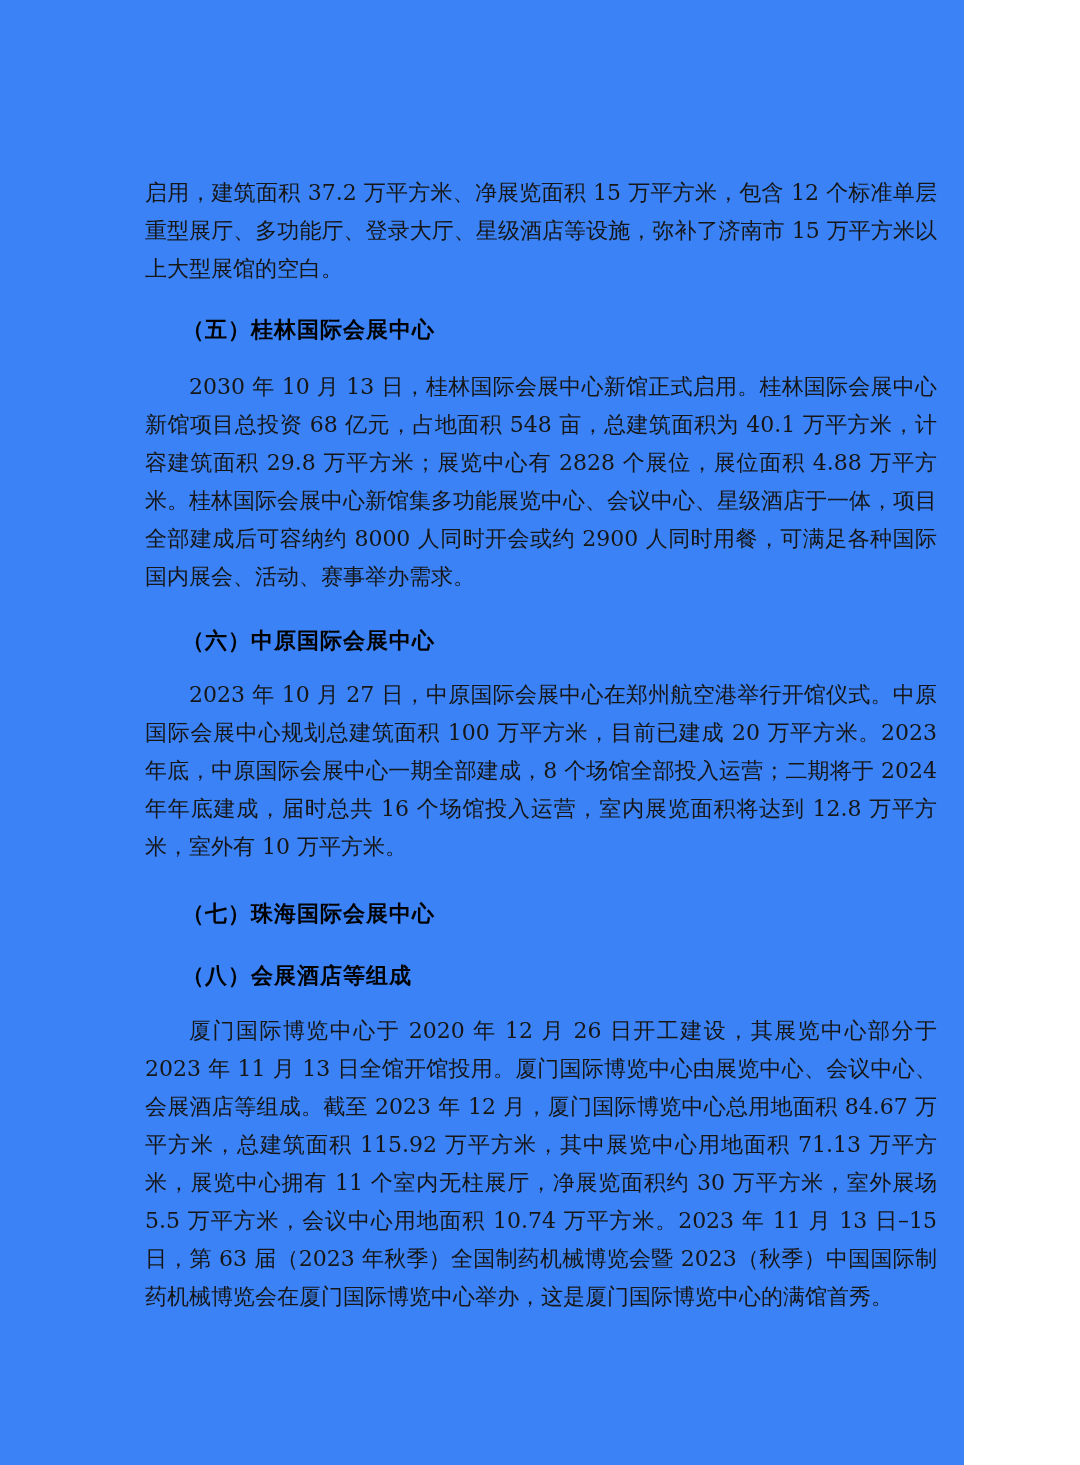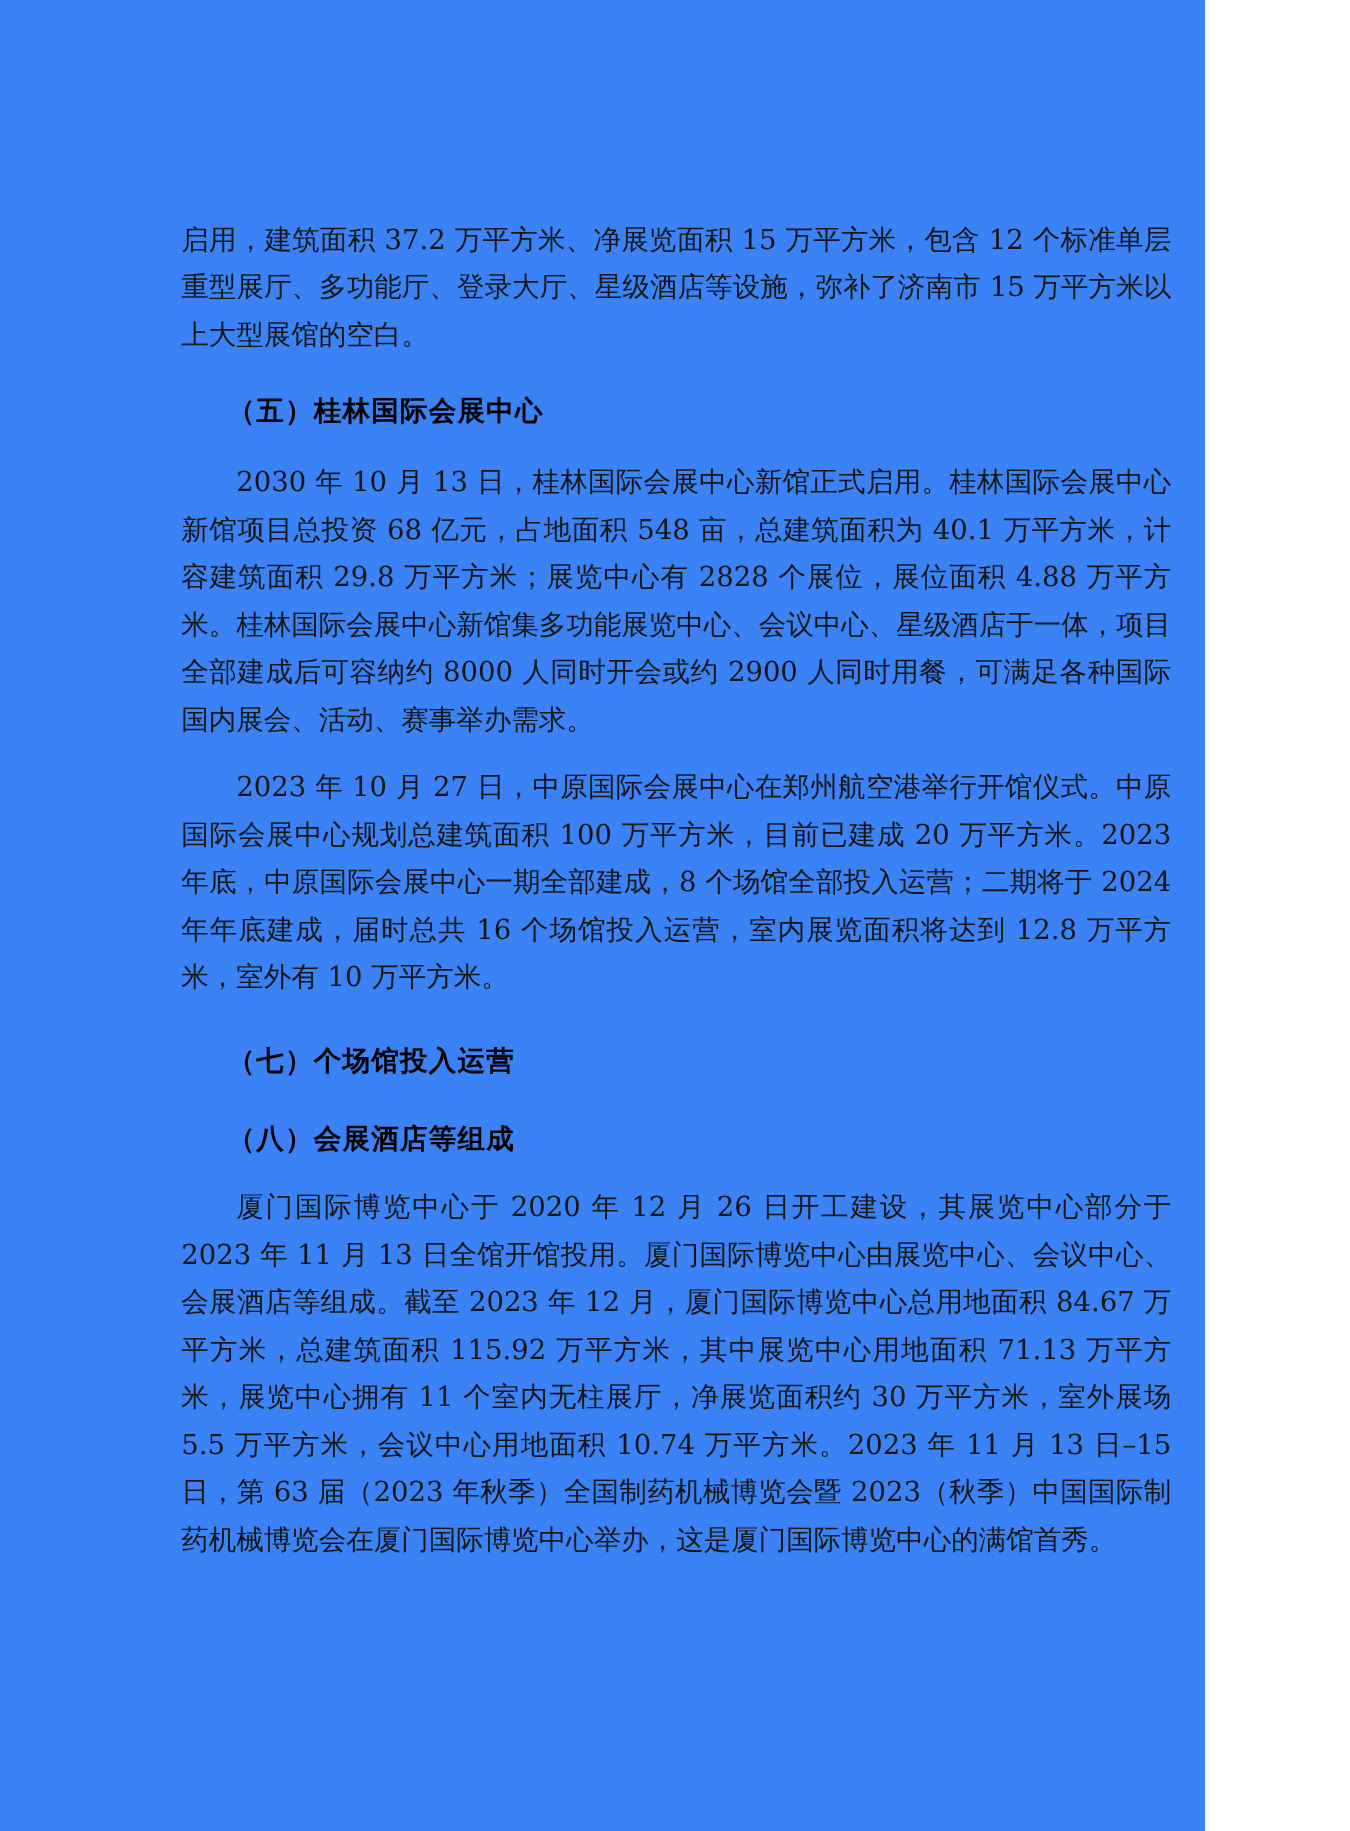--- a/index.html
+++ b/index.html
@@ -111,21 +111,22 @@
 
   <div class="side-vtext side-title">2023 年中国展览馆市场分析</div>
 
   <main class="content">
 
     <p class="mt-p0">启用，建筑面积 37.2 万平方米、净展览面积 15 万平方米，包含 12 个标准单层重型展厅、多功能厅、登录大厅、星级酒店等设施，弥补了济南市 15 万平方米以上大型展馆的空白。</p>
 
     <h2 class="mt-h5">（五）桂林国际会展中心</h2>
     <p class="indent mt-p5">2030 年 10 月 13 日，桂林国际会展中心新馆正式启用。桂林国际会展中心新馆项目总投资 68 亿元，占地面积 548 亩，总建筑面积为 40.1 万平方米，计容建筑面积 29.8 万平方米；展览中心有 2828 个展位，展位面积 4.88 万平方米。桂林国际会展中心新馆集多功能展览中心、会议中心、星级酒店于一体，项目全部建成后可容纳约 8000 人同时开会或约 2900 人同时用餐，可满足各种国际国内展会、活动、赛事举办需求。</p>
 
+    <h2 class="mt-h6">（六）中原国际会展中心</h2>
     <p class="indent mt-p6">2023 年 10 月 27 日，中原国际会展中心在郑州航空港举行开馆仪式。中原国际会展中心规划总建筑面积 100 万平方米，目前已建成 20 万平方米。2023 年底，中原国际会展中心一期全部建成，8 个场馆全部投入运营；二期将于 2024 年年底建成，届时总共 16 个场馆投入运营，室内展览面积将达到 12.8 万平方米，室外有 10 万平方米。</p>
 
-    <h2 class="mt-h7">（七）个场馆投入运营</h2>
+    <h2 class="mt-h7">（七）珠海国际会展中心</h2>
 
     <h2 class="mt-h8">（八）会展酒店等组成</h2>
     <p class="indent mt-p8">厦门国际博览中心于 2020 年 12 月 26 日开工建设，其展览中心部分于 2023 年 11 月 13 日全馆开馆投用。厦门国际博览中心由展览中心、会议中心、会展酒店等组成。截至 2023 年 12 月，厦门国际博览中心总用地面积 84.67 万平方米，总建筑面积 115.92 万平方米，其中展览中心用地面积 71.13 万平方米，展览中心拥有 11 个室内无柱展厅，净展览面积约 30 万平方米，室外展场 5.5 万平方米，会议中心用地面积 10.74 万平方米。2023 年 11 月 13 日–15 日，第 63 届（2023 年秋季）全国制药机械博览会暨 2023（秋季）中国国际制药机械博览会在厦门国际博览中心举办，这是厦门国际博览中心的满馆首秀。</p>
 
   </main>
 </div>
 
 </body></html>

